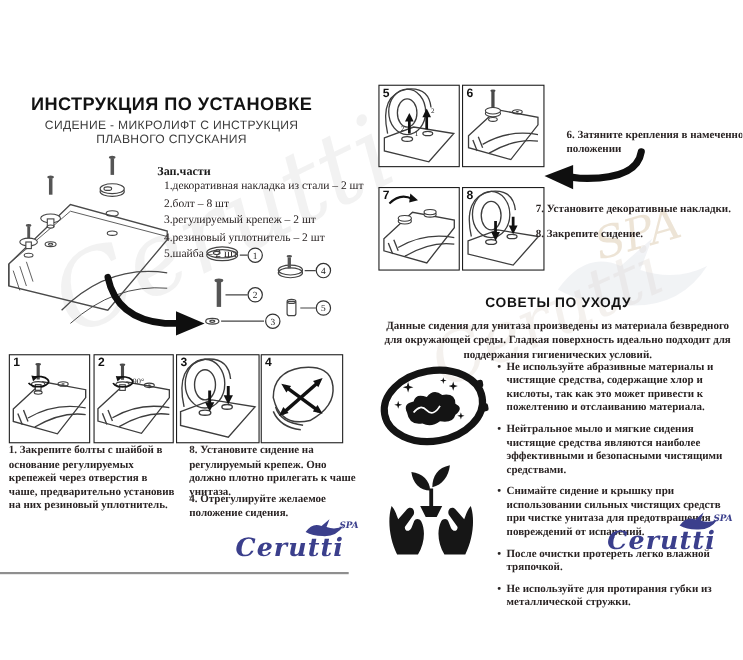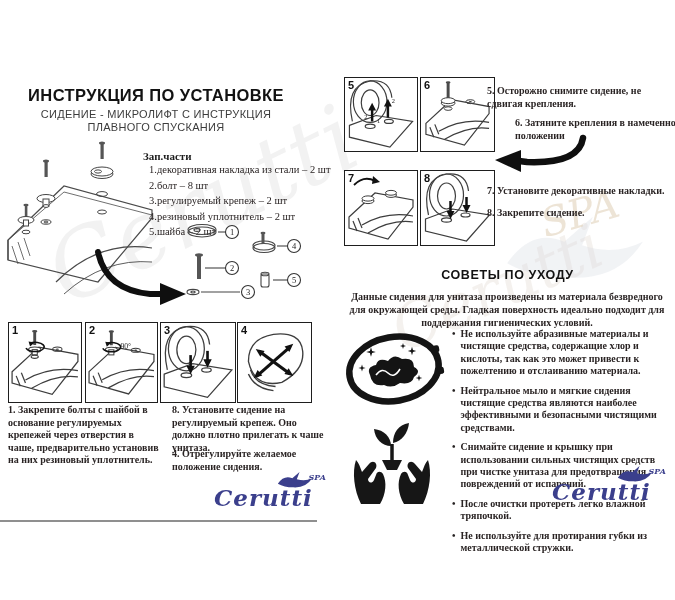--- a/index.html
+++ b/index.html
@@ -278,21 +278,20 @@
       <g fill="#fff" stroke="#3d3d3d">
         <ellipse cx="25.5" cy="25.5" rx="7" ry="3"></ellipse>
         <ellipse cx="25.5" cy="23" rx="7" ry="3"></ellipse>
       </g>
       <ellipse cx="25.5" cy="31" rx="4" ry="1.8" fill="none" stroke="#3d3d3d"></ellipse>
       <ellipse cx="48" cy="24" rx="4.5" ry="2" fill="none" stroke="#3d3d3d"></ellipse>
       <ellipse cx="48" cy="24" rx="1.5" ry="0.7" fill="#3d3d3d"></ellipse>
     </svg>
   </div>
 
-  <div class="abs step-text" style="left:487px;top:85px;width:182px;">5. Осторожно снимите сидение, не сдвигая крепления.</div>
   <div class="abs step-text" style="left:515px;top:117px;width:182px;">6. Затяните крепления в намеченном положении</div>
 
   <svg class="abs" style="left:487px;top:132px;width:102px;height:48px;" viewBox="0 0 102 48">
     <path d="M96,6 Q92,32 40,30 L32,29" fill="none" stroke="#0f0f0f" stroke-width="6.5" stroke-linecap="round"></path>
     <polygon points="34,18 8,28 34,40" fill="#0f0f0f"></polygon>
   </svg>
 
   <div class="box" style="left:344px;top:170px;width:72px;height:74px;">
     <span class="num">7</span>
     <svg viewBox="0 0 70 74">

